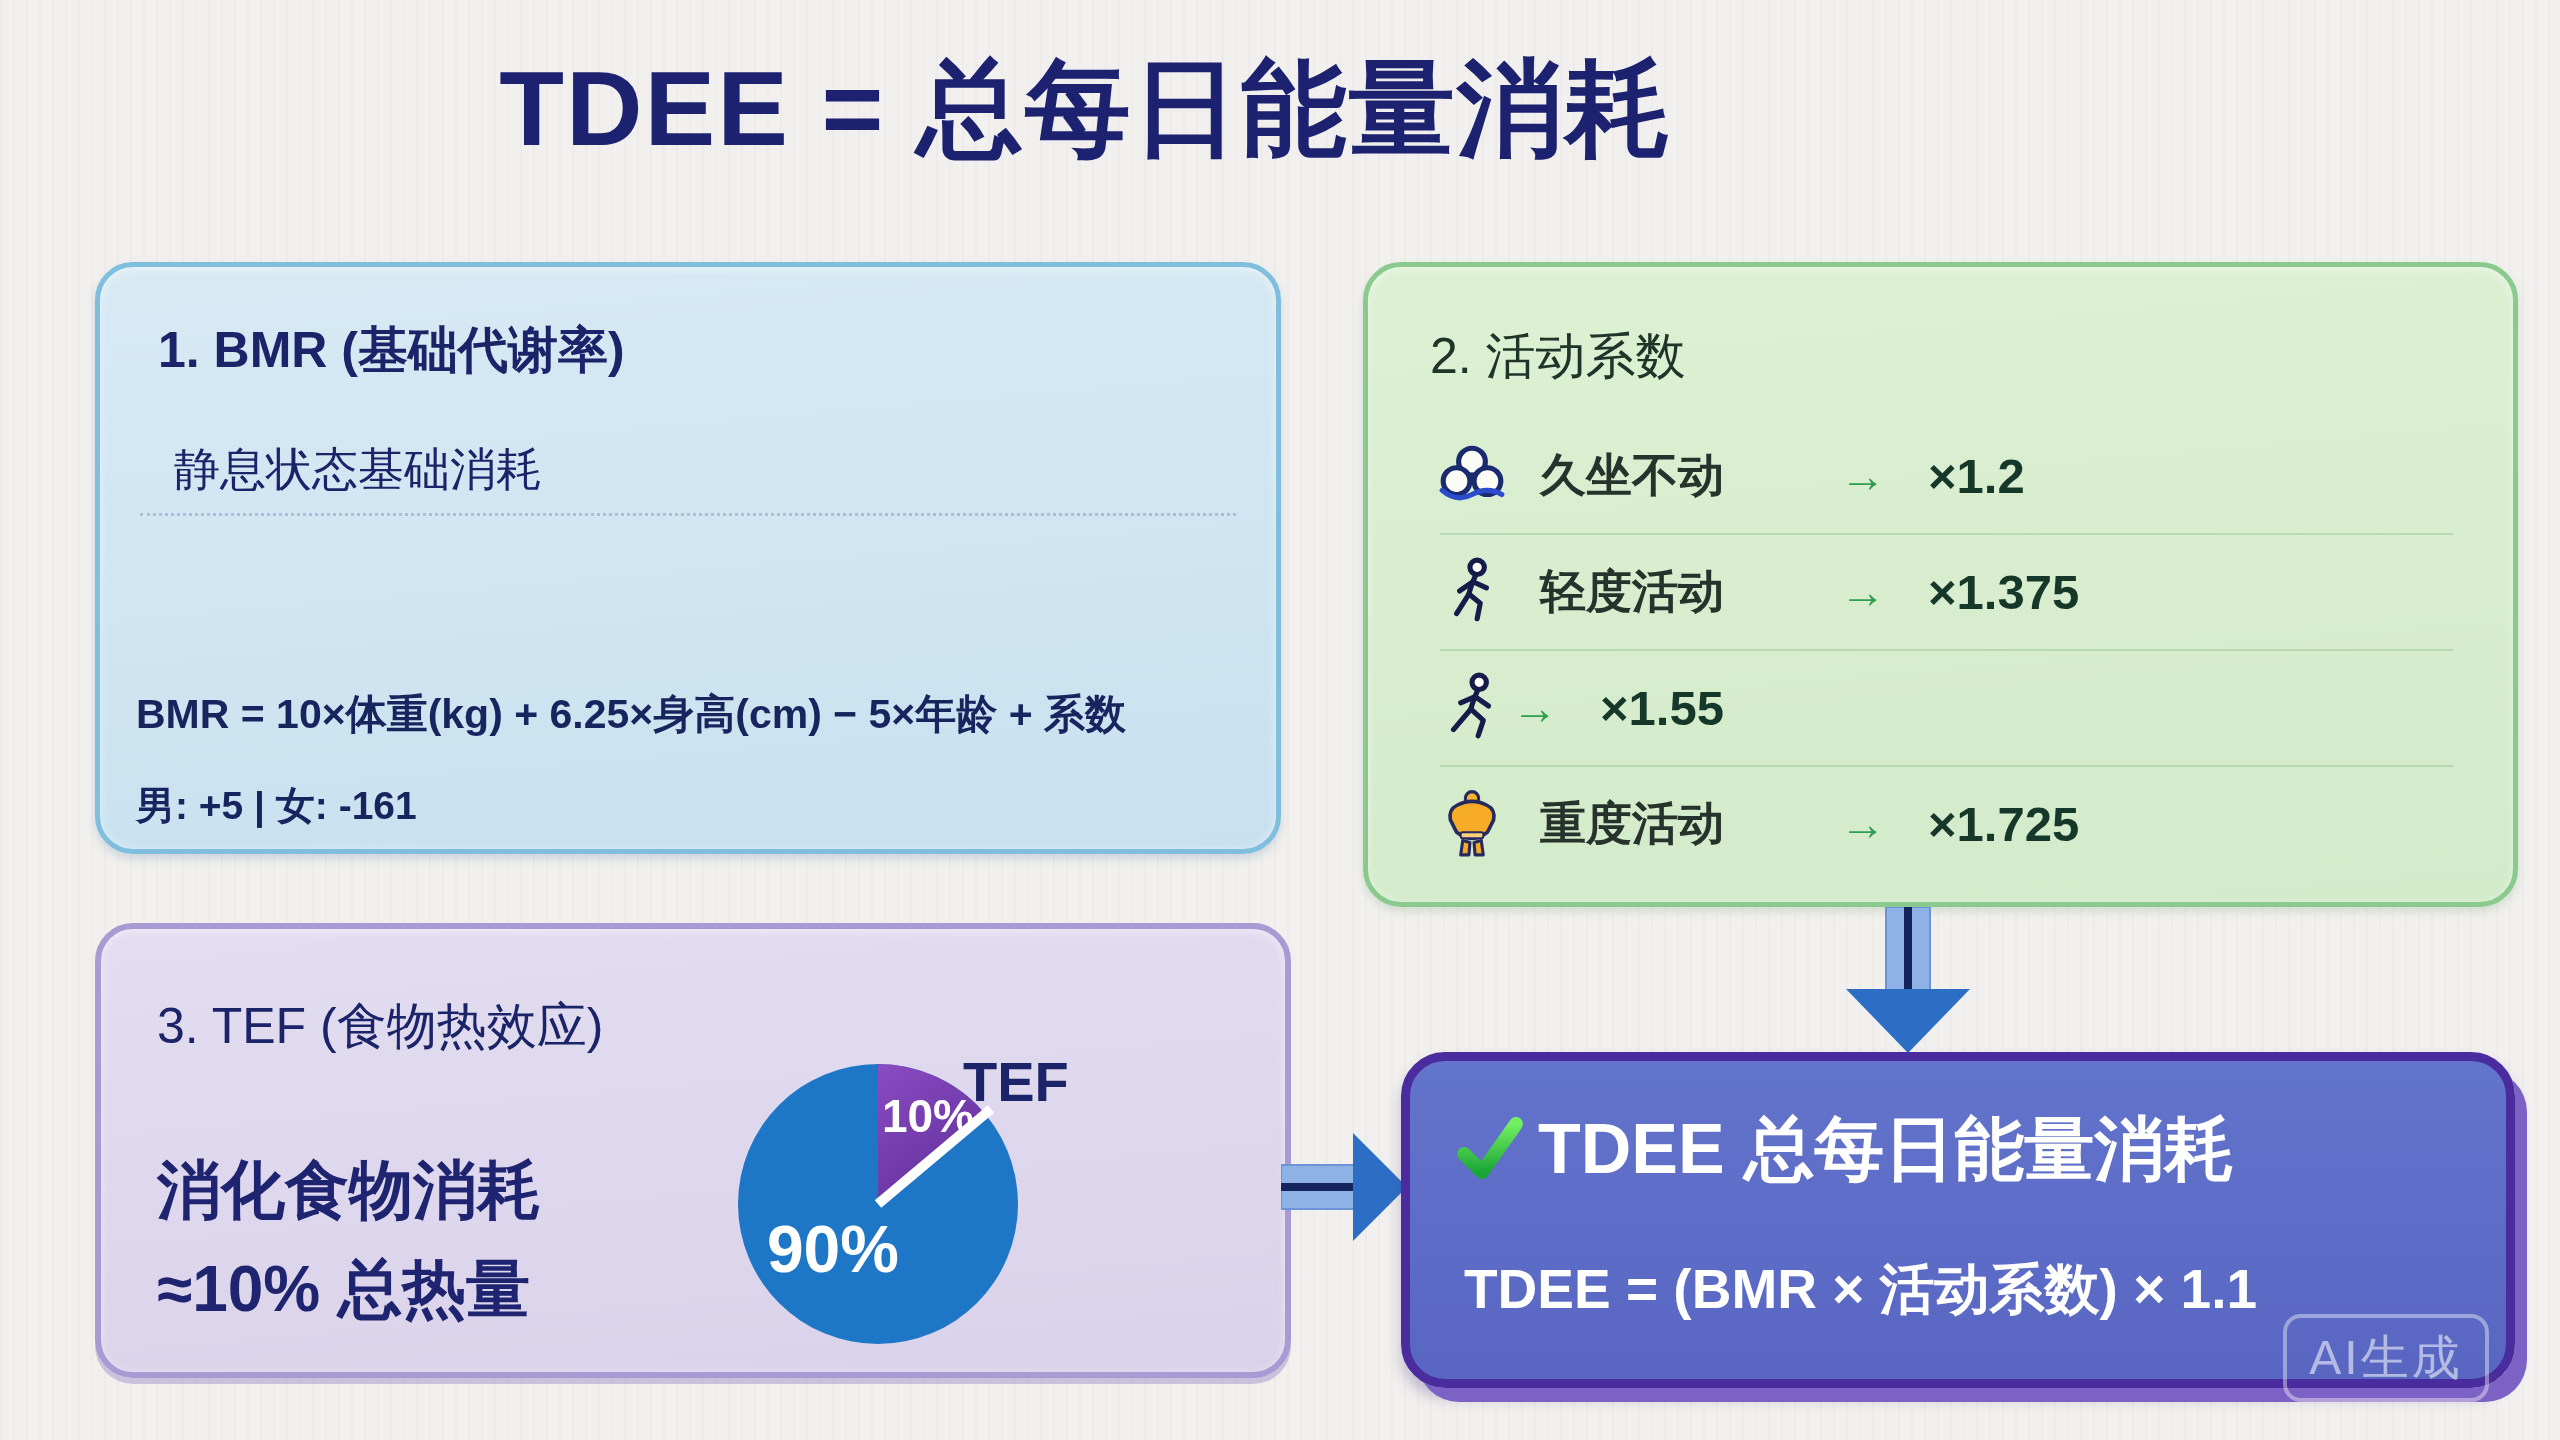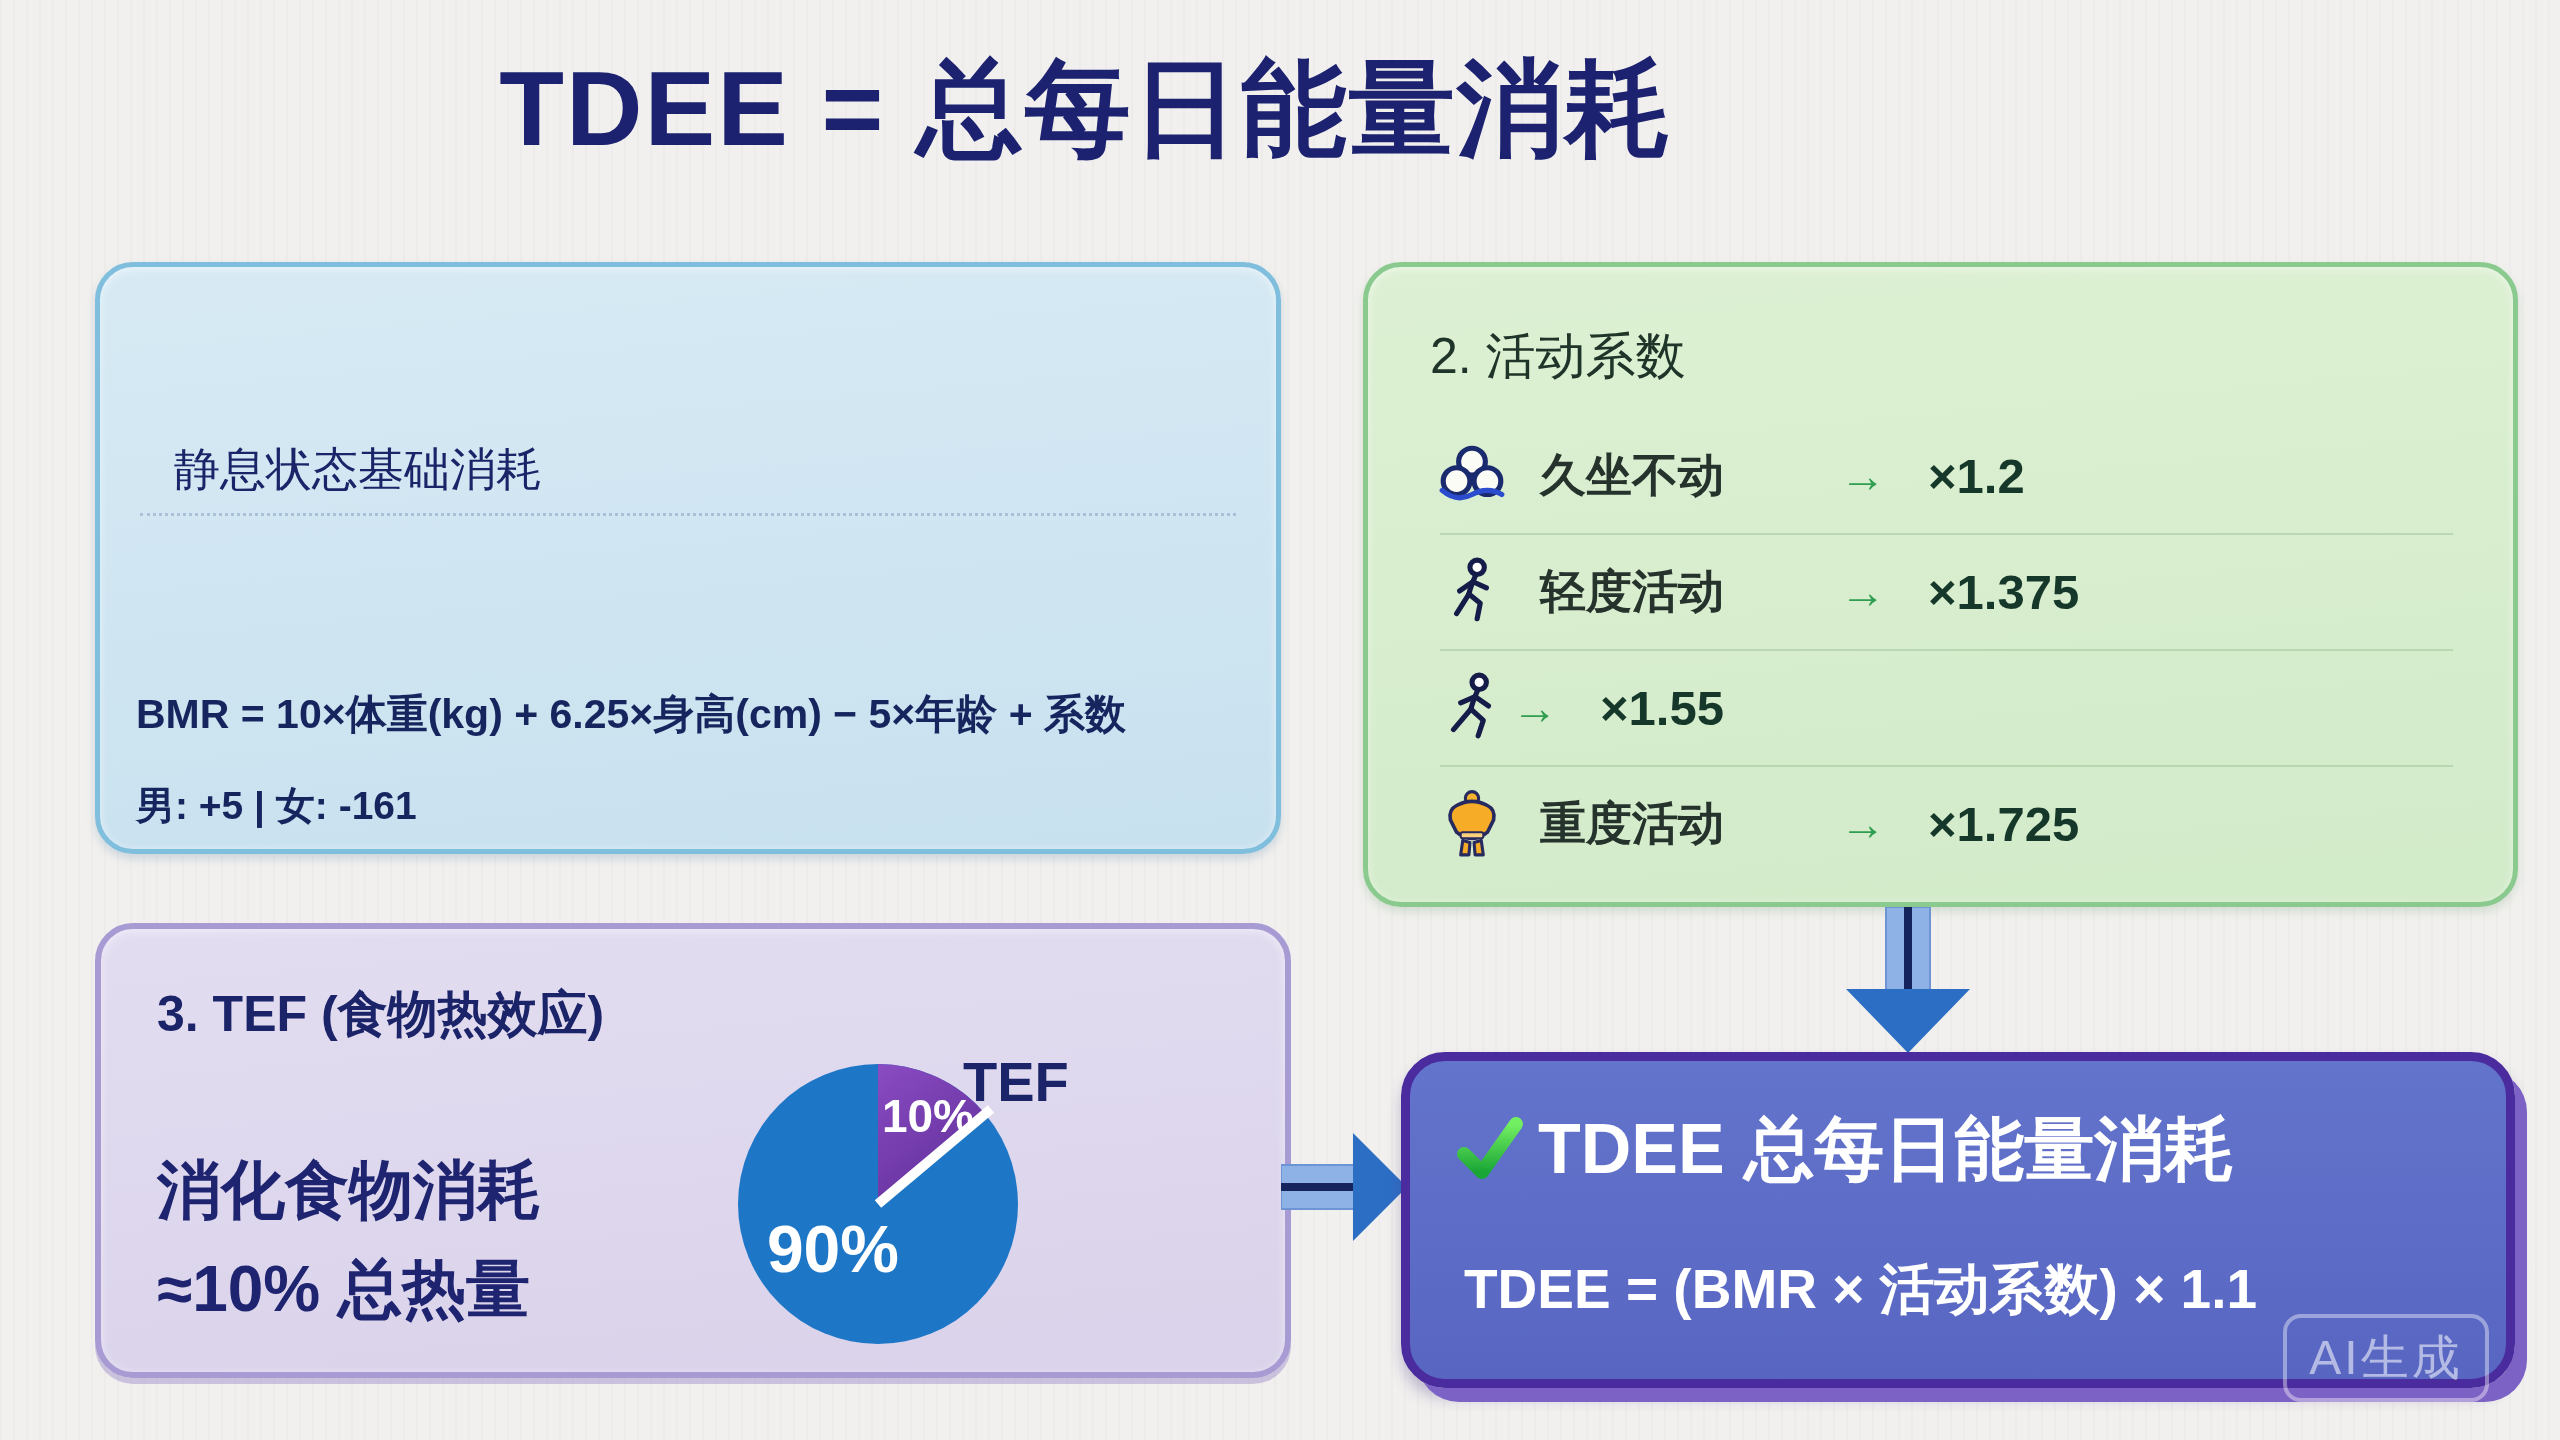--- a/index.html
+++ b/index.html
@@ -46,21 +46,21 @@
   .row-label{margin-left:28px;width:300px;font-size:46px;font-weight:600;color:#26332c;}
   .row-arrow{width:88px;font-size:46px;font-weight:700;color:#2f9e50;}
   .row-value{font-size:49px;font-weight:700;color:#16382a;}
   
   .tef-box{
     left:95px;top:923px;width:1196px;height:455px;
     background:linear-gradient(175deg,#e3ddf1 0%,#d9d2ea 100%);
     border:6px solid #a89bd4;
     box-shadow:0 6px 0 rgba(130,110,190,0.35), inset 0 2px 10px rgba(255,255,255,0.5);
   }
-  .tef-heading{position:absolute;left:56px;top:52px;font-size:50px;font-weight:700;color:#1b2468;}
+  .tef-heading{position:absolute;left:56px;top:64px;font-size:50px;font-weight:400;color:#1b2468;}
   .tef-desc{position:absolute;left:56px;top:212px;font-size:64px;font-weight:800;color:#1e2470;line-height:1.55;}
   .pie-wrap{position:absolute;left:632px;top:130px;width:290px;height:290px;}
   .pie-label-90{position:absolute;left:618px;top:282px;width:180px;text-align:right;font-size:66px;font-weight:700;color:#ffffff;}
   .pie-label-10{position:absolute;left:762px;top:160px;width:130px;text-align:center;font-size:46px;font-weight:700;color:#ffffff;}
   .pie-annotation{position:absolute;left:862px;top:120px;font-size:56px;font-weight:700;color:#1b2468;}
   
   .result-box{
     left:1401px;top:1052px;width:1114px;height:336px;
     background:linear-gradient(180deg,#6374cc 0%,#5866c2 100%);
     border:9px solid #4a2c9e;border-radius:44px;
@@ -80,20 +80,21 @@
   }
 </style>
 </head>
 <body>
 
 <div class="canvas">
 
   <h1 class="page-title">TDEE = 总每日能量消耗</h1>
 
   <section class="box bmr-box">
+    <div class="bmr-heading">1. BMR (基础代谢率)</div>
     <div class="bmr-subtitle">静息状态基础消耗</div>
     <div class="bmr-divider"></div>
     <div class="bmr-formula">BMR = 10×体重(kg) + 6.25×身高(cm) − 5×年龄 + 系数</div>
     <div class="bmr-note">男: +5 | 女: -161</div>
   </section>
 
   <section class="box activity-box">
     <div class="activity-heading">2. 活动系数</div>
     <div class="activity-rows">
 

